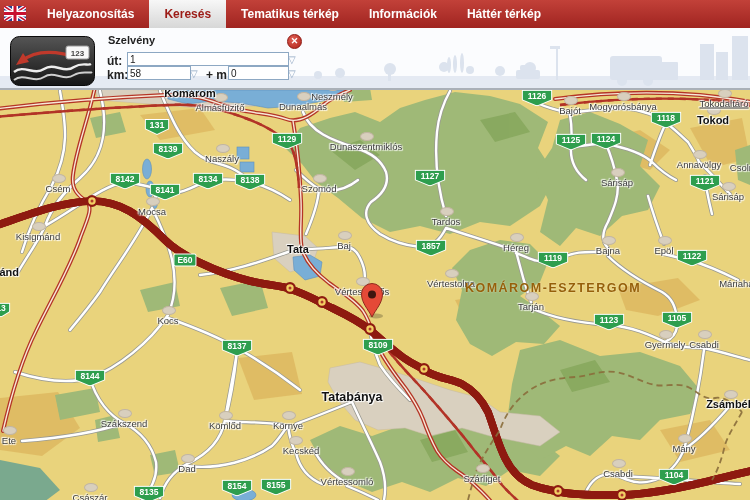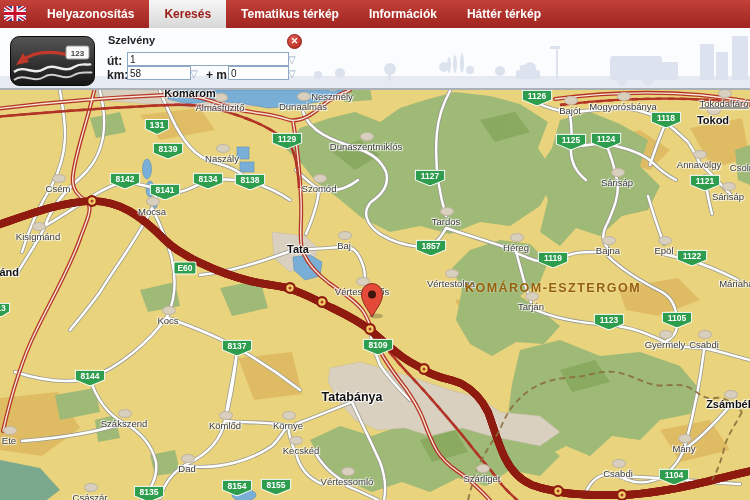--- a/index.html
+++ b/index.html
@@ -27,21 +27,21 @@
   .town.big{font-size:12.5px;}
   .dot{position:absolute;width:12px;height:7px;border-radius:50%;background:#d8cfbe;border:1px solid #c2b6a2;z-index:4;}
   #county{position:absolute;transform:translate(-50%,-50%);font-size:12.5px;font-weight:bold;letter-spacing:1.5px;color:#96600a;white-space:nowrap;z-index:12;text-shadow:0 0 2px rgba(255,255,255,.6);}
   .badge{position:absolute;transform:translate(-50%,-50%);z-index:20;}
   .badge .bo{background:#fff;clip-path:polygon(0 0,100% 0,100% 62%,50% 100%,0 62%);display:flex;}
   .badge .bi{margin:1px;flex:1;background:#2e9e4e;clip-path:polygon(0 0,100% 0,100% 60%,50% 100%,0 60%);
              color:#fff;font-weight:bold;text-align:center;}
   .badge.l4 .bo{width:31px;height:17px}.badge.l4 .bi{font-size:8.5px;line-height:10px;}
   .badge.l3 .bo{width:25px;height:16px}.badge.l3 .bi{font-size:9px;line-height:10px;}
   .badge.l2 .bo{width:19px;height:15px}.badge.l2 .bi{font-size:8.5px;line-height:9px;}
-  #eroute{position:absolute;transform:translate(-50%,-50%);z-index:20;background:#fff;padding:1px;border-radius:2px;margin-top:8px;}
+  #eroute{position:absolute;transform:translate(-50%,-50%);z-index:20;background:#fff;padding:1px;border-radius:2px;}
   #eroute div{background:#2e9e4e;border-radius:1px;color:#fff;font-weight:bold;font-size:8.5px;line-height:11px;padding:0 3px;}
   #marker{position:absolute;width:28px;height:38px;z-index:30;}
 </style>
 </head>
 <body>
 
 <div id="nav">
   <svg id="flag" viewBox="0 0 22 15">
     <rect width="22" height="15" fill="#283f8e"></rect>
     <path d="M0,0 22,15 M22,0 0,15" stroke="#fff" stroke-width="4"></path>

